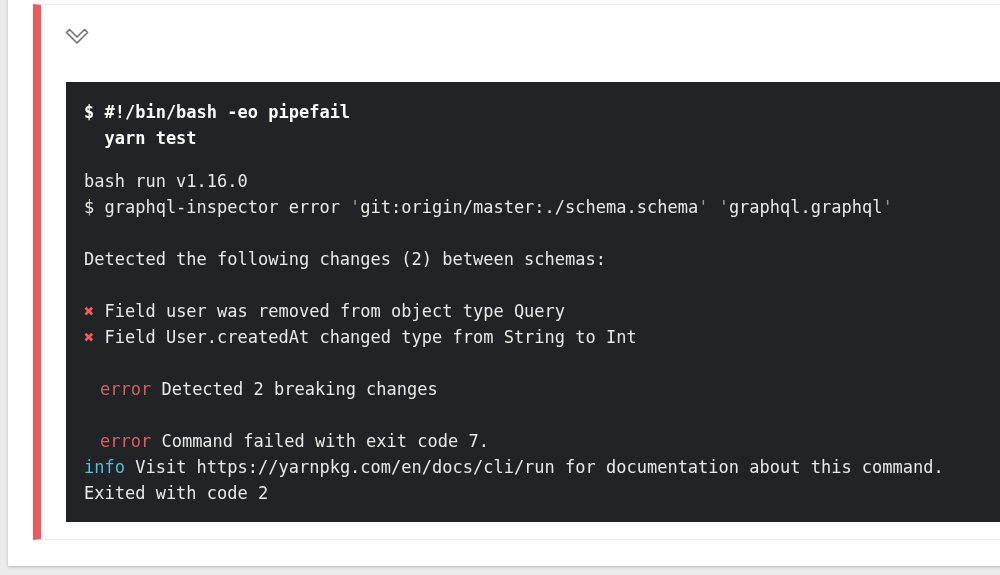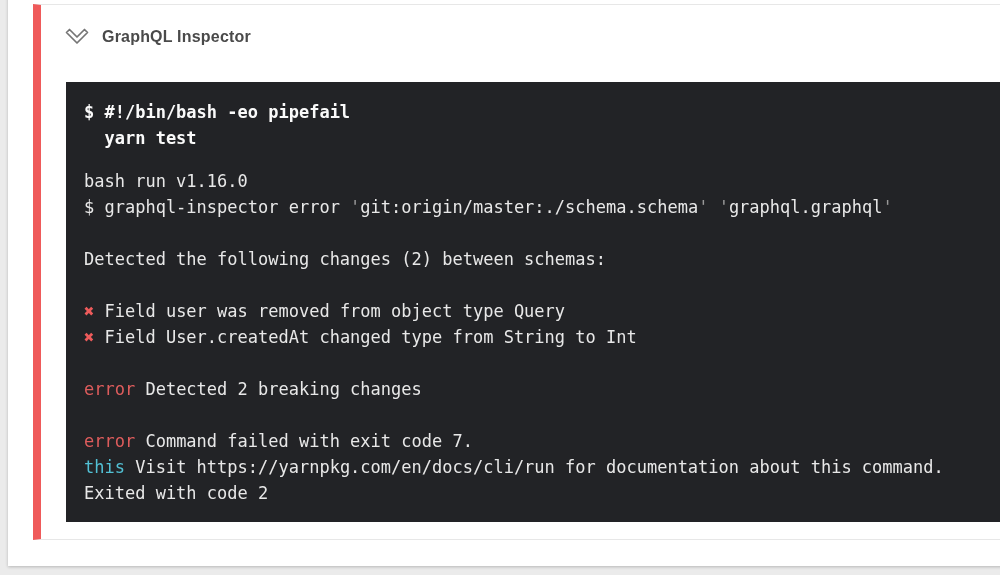--- a/index.html
+++ b/index.html
@@ -65,53 +65,52 @@
   .tline{
     font-family:"DejaVu Sans Mono", monospace;
     font-size:17px;
     line-height:26px;
     white-space:pre;
     color:var(--term-text);
   }
   .cmd-block{margin-bottom:17px;}
   .cmd-block .tline{color:var(--term-bold);font-weight:bold;}
   .seg-dim{color:var(--dim);}
-  .seg-red{color:var(--error-red);}
+  .seg-red{color:var(--error-red);margin-left:16px;}
   .seg-redbold{color:var(--xmark-red);font-weight:bold;}
   .seg-cyan{color:var(--info-cyan);}
 </style>
 </head>
 <body>
 
 <div class="container">
   <section class="step">
     <div class="step-header">
       <span class="chev">
         <svg width="26" height="20" viewBox="0 0 26 20" fill="none" xmlns="http://www.w3.org/2000/svg">
           <path d="M2.5 5.5 L13 16 L23.5 5.5 L20.5 2.5 L13 10 L5.5 2.5 Z" stroke="#757575" stroke-width="1.7" stroke-linejoin="round" fill="none"></path>
         </svg>
       </span>
-      <span class="step-title">GraphQL Inspector</span>
     </div>
 
     <div class="terminal">
       <div class="cmd-block">
           <div class="tline">$ #!/bin/bash -eo pipefail</div>
           <div class="tline">  yarn test</div>
         </div>
       <div class="out-block">
           <div class="tline"><span>bash run v1.16.0</span></div>
           <div class="tline"><span>$ graphql-inspector error </span><span class="seg-dim">'</span><span>git:origin/master:./schema.schema</span><span class="seg-dim">'</span><span> </span><span class="seg-dim">'</span><span>graphql.graphql</span><span class="seg-dim">'</span></div>
           <div class="tline">&nbsp;</div>
           <div class="tline"><span>Detected the following changes (2) between schemas:</span></div>
           <div class="tline">&nbsp;</div>
           <div class="tline"><span class="seg-redbold">✖</span><span> Field user was removed from object type Query</span></div>
           <div class="tline"><span class="seg-redbold">✖</span><span> Field User.createdAt changed type from String to Int</span></div>
           <div class="tline">&nbsp;</div>
           <div class="tline"><span class="seg-red">error</span><span> Detected 2 breaking changes</span></div>
           <div class="tline">&nbsp;</div>
           <div class="tline"><span class="seg-red">error</span><span> Command failed with exit code 7.</span></div>
-          <div class="tline"><span class="seg-cyan">this</span><span> Visit https://yarnpkg.com/en/docs/cli/run for documentation about this command.</span></div>
+          <div class="tline"><span class="seg-cyan">info</span><span> Visit https://yarnpkg.com/en/docs/cli/run for documentation about this command.</span></div>
           <div class="tline"><span>Exited with code 2</span></div>
         </div>
     </div>
   </section>
 </div>
 
 </body></html>

